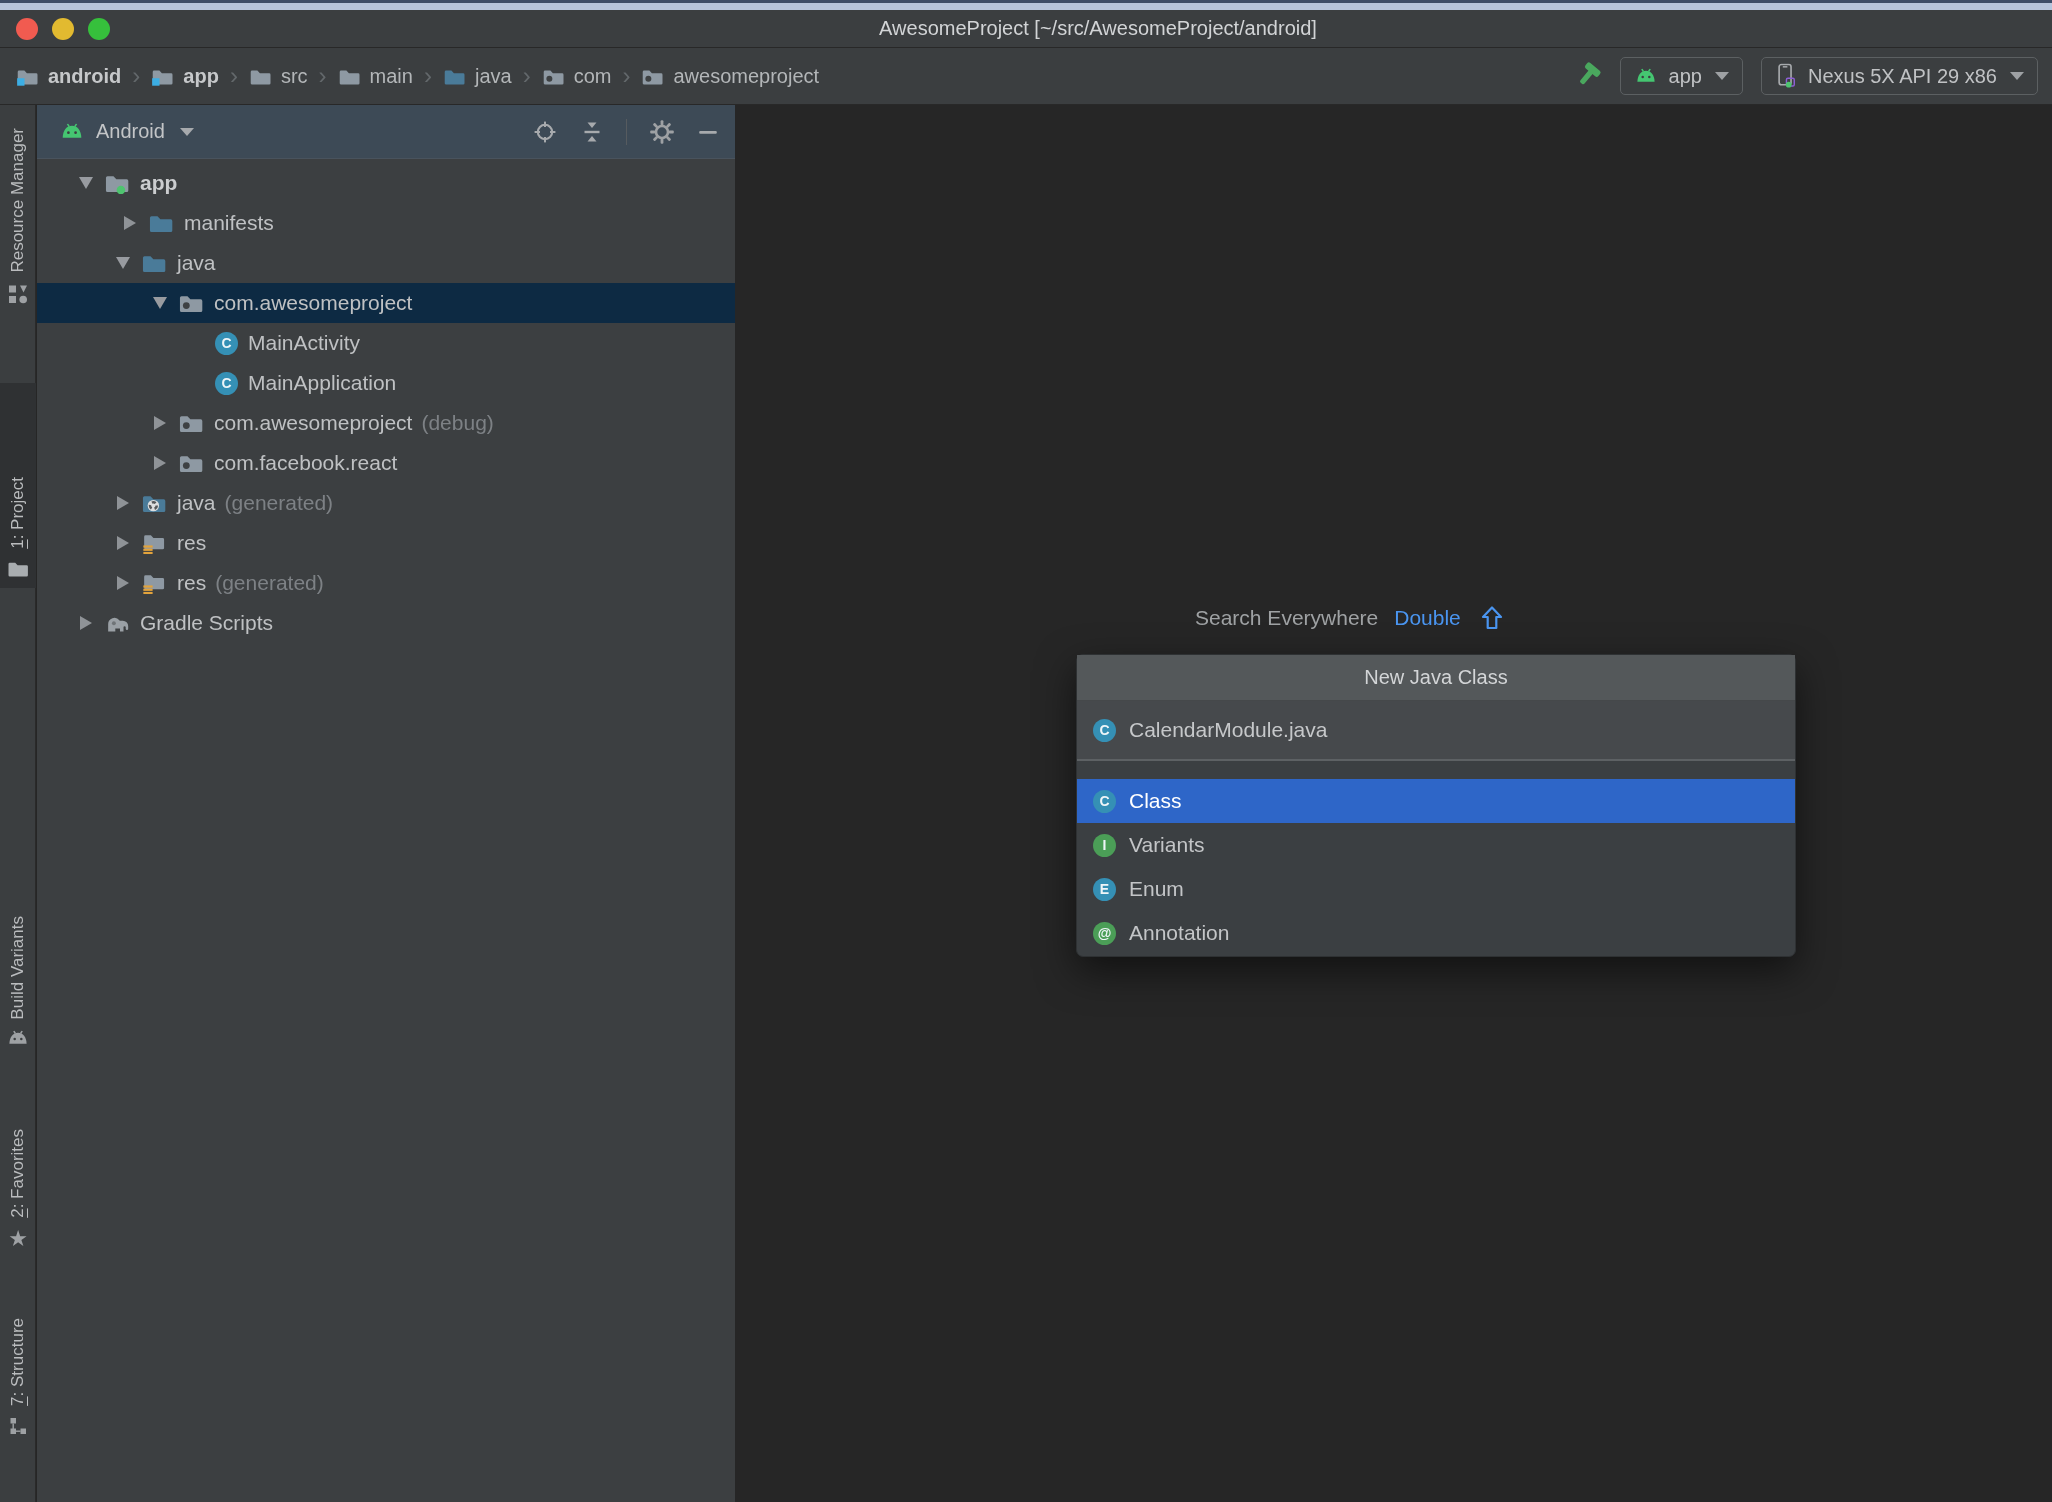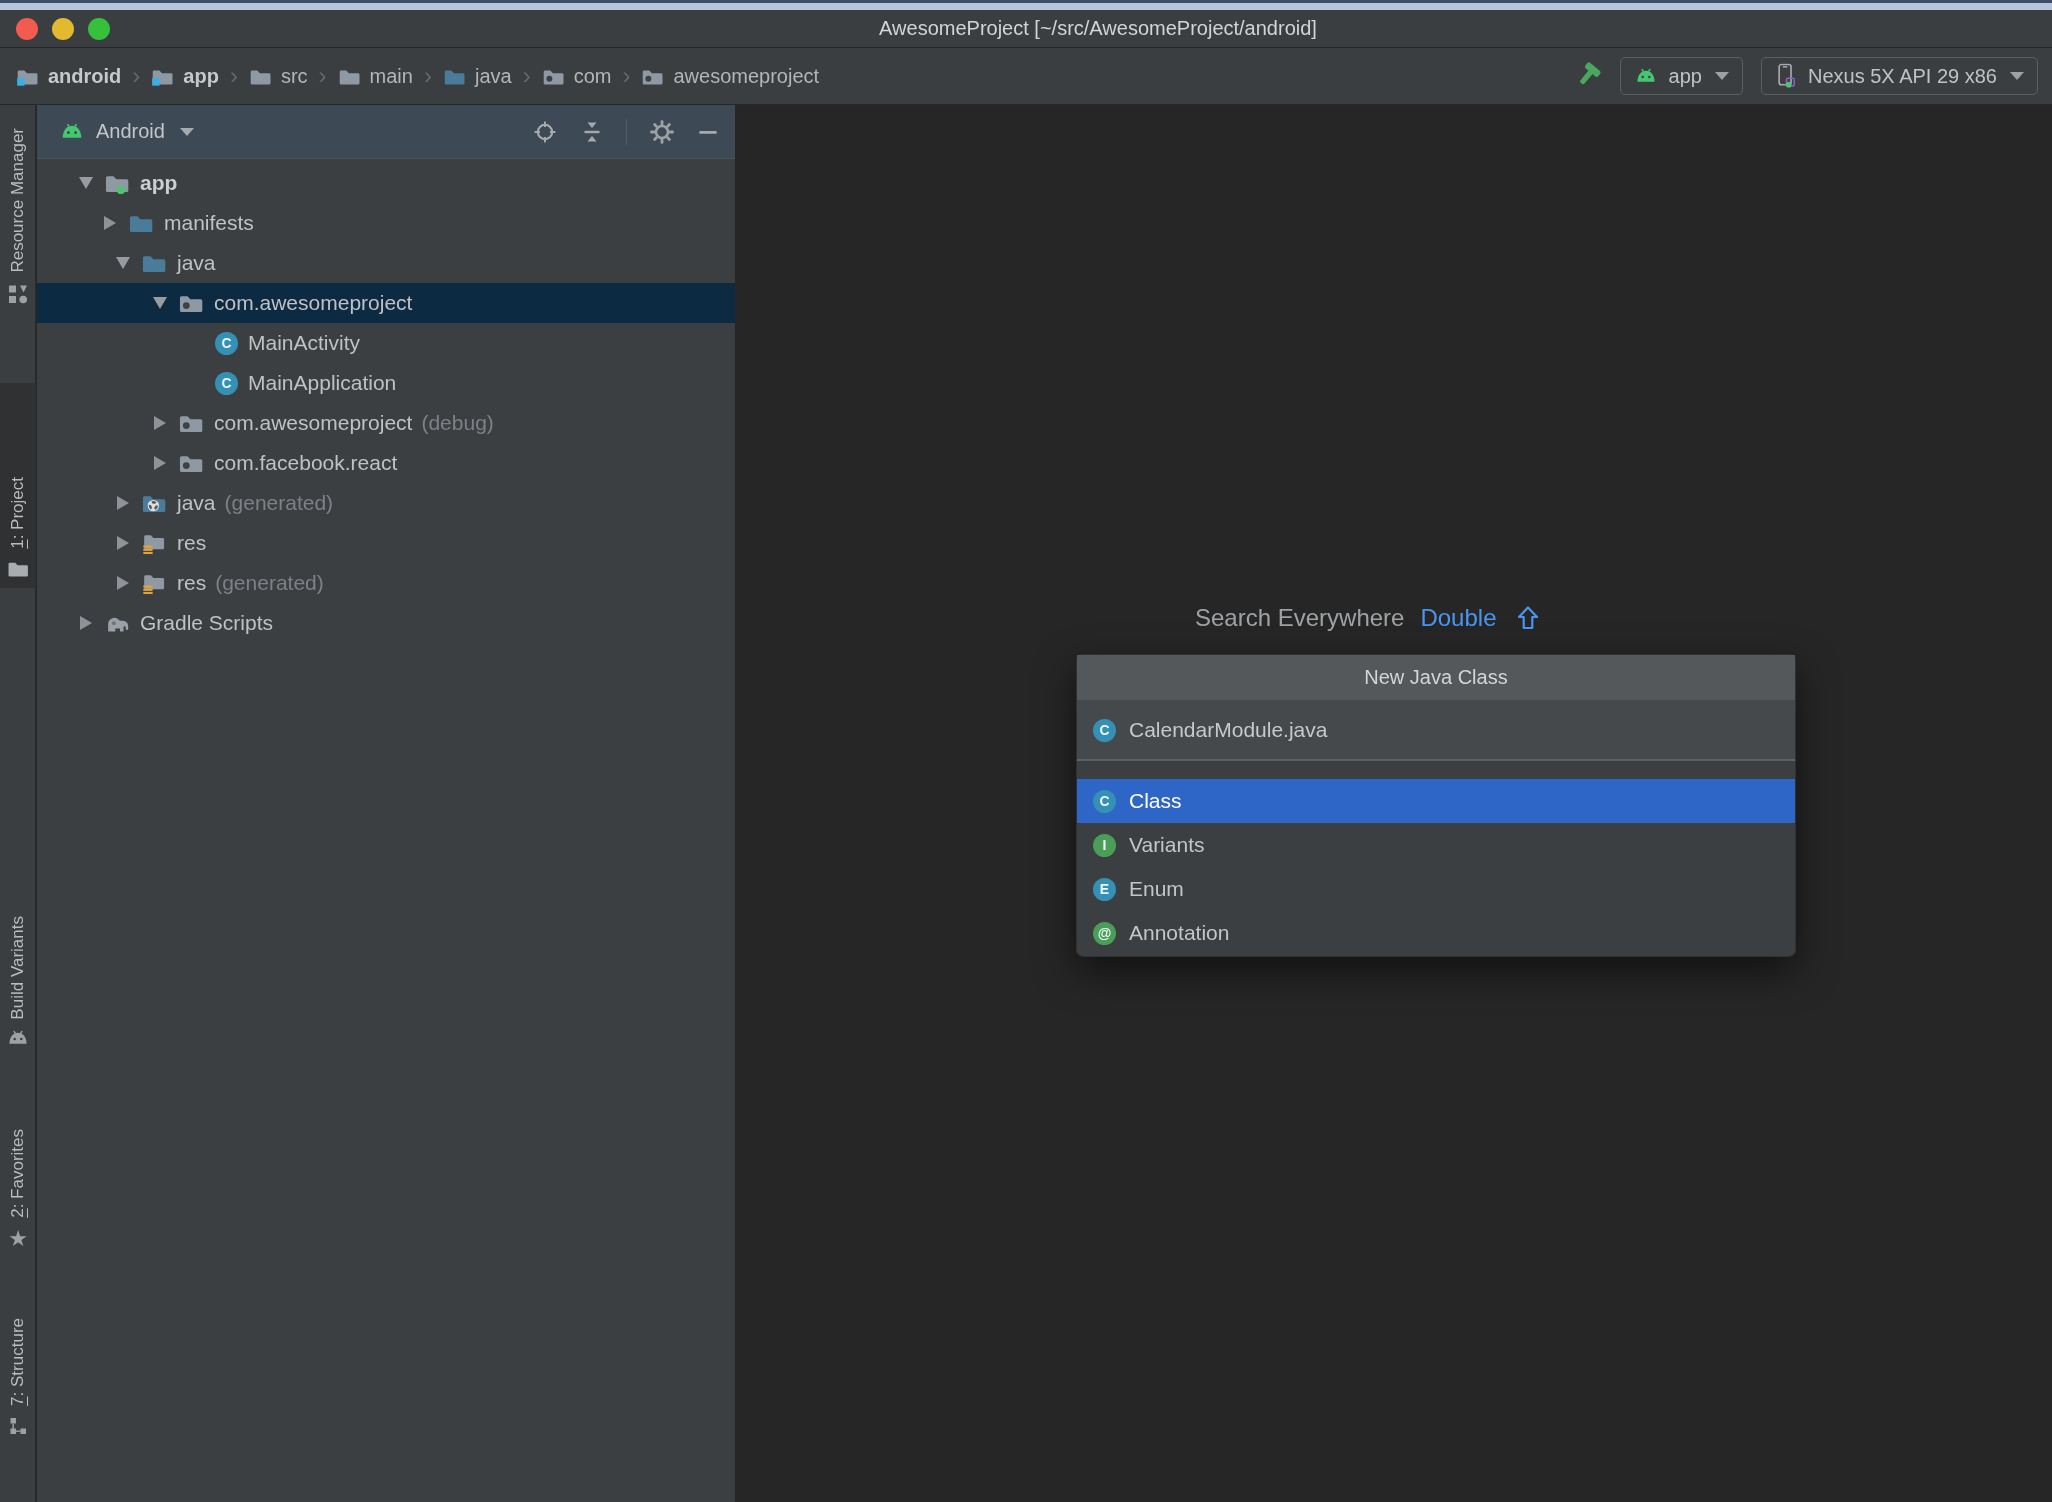--- a/index.html
+++ b/index.html
@@ -55,21 +55,21 @@
   .chev{width:26px;min-width:26px;height:22px;display:flex;justify-content:center;align-items:center;}
   .chev-right{width:0;height:0;border-left:12px solid #8f9397;border-top:7px solid transparent;border-bottom:7px solid transparent;}
   .chev-down{width:0;height:0;border-top:12px solid #989ba0;border-left:7px solid transparent;border-right:7px solid transparent;}
   .tree-svg{width:26px;height:22px;flex:none;margin:0 10px 0 5px;}
   .tree-row .circle-icon{margin:0 10px 0 5px;}
   .tree-label.bold{font-weight:bold;color:#cbcdcf;}
   .tree-suffix{color:#7d8185;margin-left:9px;}
   
   #editor{position:absolute;left:736px;top:105px;width:1316px;height:1397px;background:#262626;}
   #hint{position:absolute;left:459px;top:499px;display:flex;align-items:center;gap:16px;
-        font-size:24px;color:#9fa2a4;white-space:nowrap;}
+        font-size:21px;color:#9fa2a4;white-space:nowrap;}
   #hint-shortcut{color:#4a95f0;display:flex;align-items:center;gap:19px;}
   
   #popup{position:absolute;left:340px;top:549px;width:720px;height:303px;background:#3b3f42;
          border:1px solid #2e3133;box-shadow:0 14px 38px rgba(0,0,0,.55);border-radius:7px;}
   #popup-header{height:46px;background:#54585a;display:flex;align-items:center;justify-content:center;
                 font-size:20px;color:#d3d5d7;border-bottom:1px solid #45484a;}
   #popup-file-row{height:60px;background:#46494c;display:flex;align-items:center;padding-left:16px;gap:13px;
                   font-size:21px;color:#c6c8ca;border-bottom:2px solid #5d6164;}
   #popup-gap{height:18px;}
   .popup-item{height:44px;display:flex;align-items:center;padding-left:16px;gap:13px;font-size:21px;color:#c3c5c7;}
@@ -328,21 +328,21 @@
     <div id="tree">
         <div class="tree-row" style="padding-left: 36px;">
           <span class="chev">
             <span class="chev-down"></span>
           </span>
           <svg class="tree-svg">
             <use href="#sym-folder-app"></use>
           </svg>
           <span class="tree-label bold">app</span>
         </div>
-        <div class="tree-row" style="padding-left: 60px;">
+        <div class="tree-row" style="padding-left: 80px;">
           <span class="chev">
             <span class="chev-right"></span>
           </span>
           <svg class="tree-svg" style="color: rgb(74, 123, 153);">
             <use href="#sym-folder"></use>
           </svg>
           <span class="tree-label">manifests</span>
         </div>
         <div class="tree-row" style="padding-left: 73px;">
           <span class="chev">

